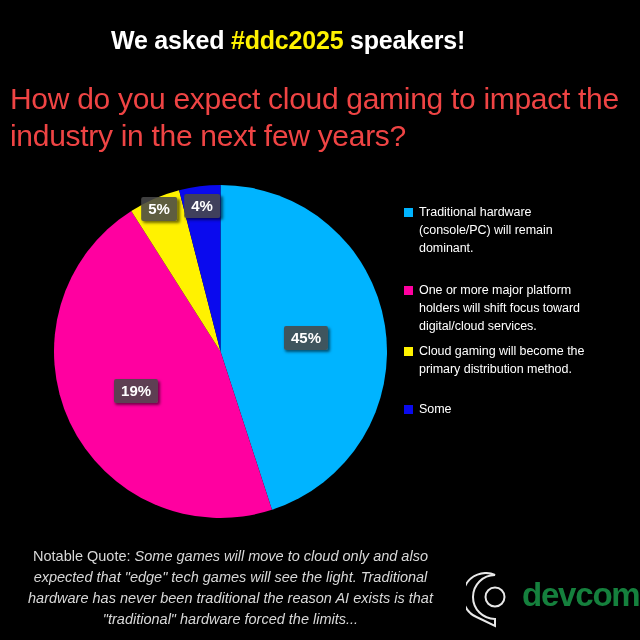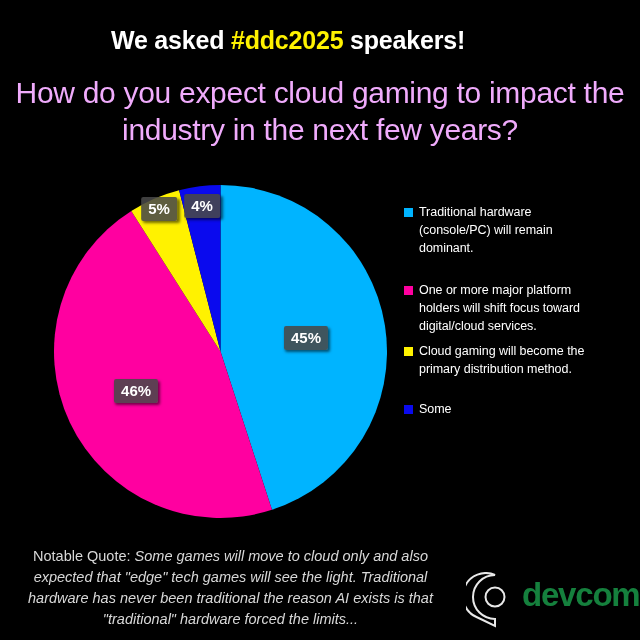--- a/index.html
+++ b/index.html
@@ -31,27 +31,27 @@
     color: #ffffff;
     letter-spacing: -0.2px;
     white-space: nowrap;
   }
   .kicker .hash {
     color: #FFF200;
   }
   .question {
     position: absolute;
     left: 10px;
-    top: 74px;
+    top: 80px;
     width: 620px;
-    text-align: center;
+    text-align: left;
     font-size: 30px;
     font-weight: 400;
     line-height: 37px;
-    color: #f0abfc;
+    color: #ef4444;
     letter-spacing: -0.3px;
   }
 
   
   .pie-wrap {
     position: absolute;
     left: 54px;
     top: 185px;
     width: 333px;
     height: 333px;
@@ -162,21 +162,21 @@
   <div class="pie-wrap">
 
     <svg viewBox="0 0 333 333" style="position:absolute;left:0;top:0">
         <path d="M166.5,166.5 L166.5,0 A166.5,166.5 0 0 1 217.95132956342874,324.85090996314307 Z" fill="#00B4FF"></path>
         <path d="M166.5,166.5 L217.95132956342874,324.85090996314307 A166.5,166.5 0 0 1 77.28483863599712,25.919400403914466 Z" fill="#FF00A0"></path>
         <path d="M166.5,166.5 L77.28483863599712,25.919400403914466 A166.5,166.5 0 0 1 125.09313378705158,5.230903672082945 Z" fill="#FFF200"></path>
         <path d="M166.5,166.5 L125.09313378705158,5.230903672082945 A166.5,166.5 0 0 1 166.49999999999997,0 Z" fill="#0A0AEE"></path>
       </svg>
 
     <div class="slice-label lbl-cyan" style="left: 252.014px; top: 152.956px;">45%</div>
-    <div class="slice-label lbl-magenta" style="left: 82.1339px; top: 206.2px;">46%</div>
+    <div class="slice-label lbl-magenta" style="left: 82.1339px; top: 206.2px;">19%</div>
     <div class="slice-label lbl-yellow" style="left: 105.004px; top: 24.3903px;">5%</div>
     <div class="slice-label lbl-blue" style="left: 148.136px; top: 21.1354px;">4%</div>
   </div>
 
   <div class="legend">
     <div class="legend-item li-0">
       <span class="legend-swatch" style="background:#00B4FF"></span>
       <span class="legend-text">Traditional hardware (console/PC) will remain dominant.</span>
     </div>
     <div class="legend-item li-1">

